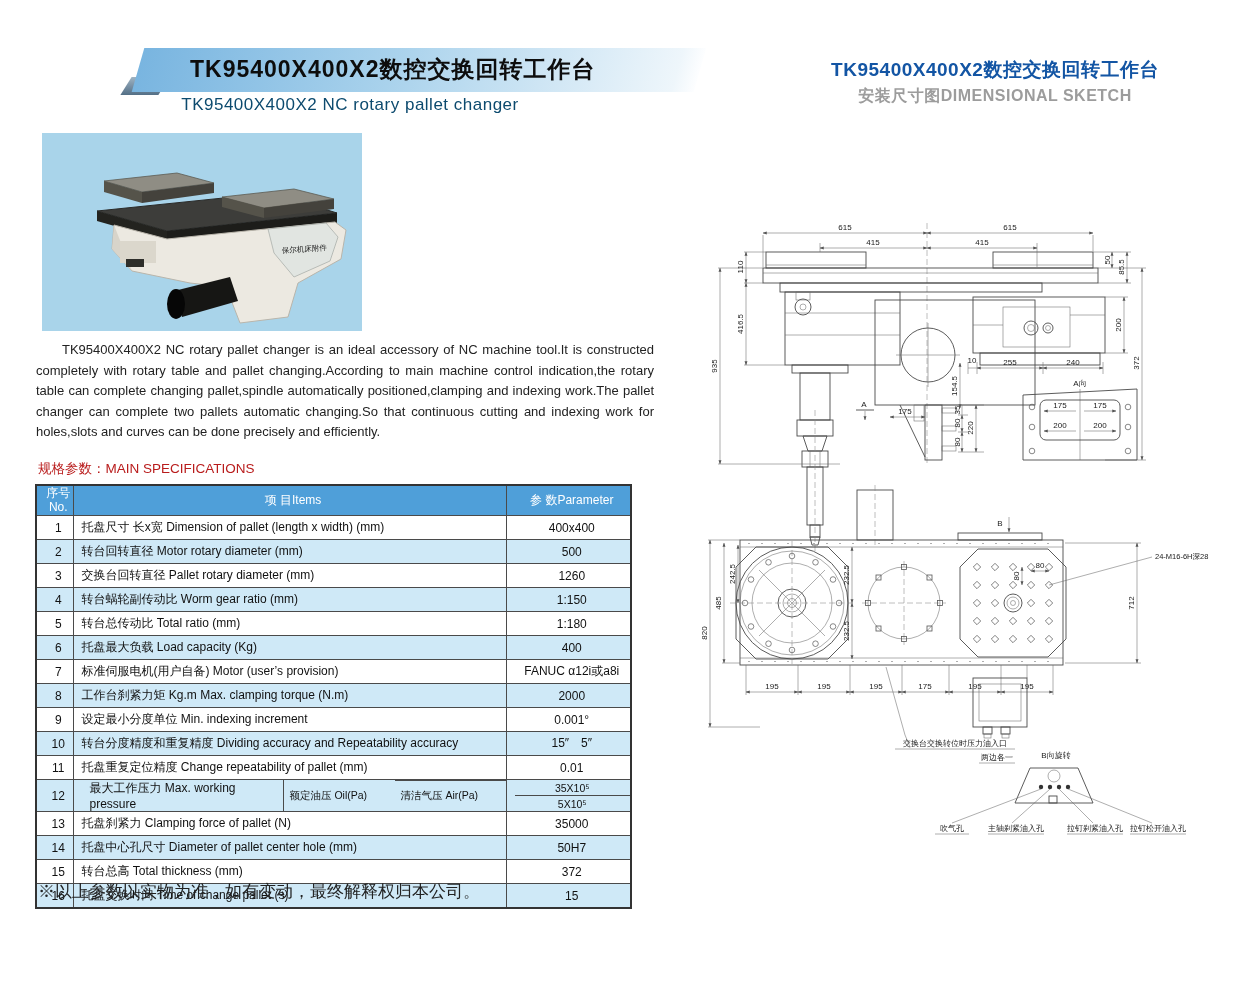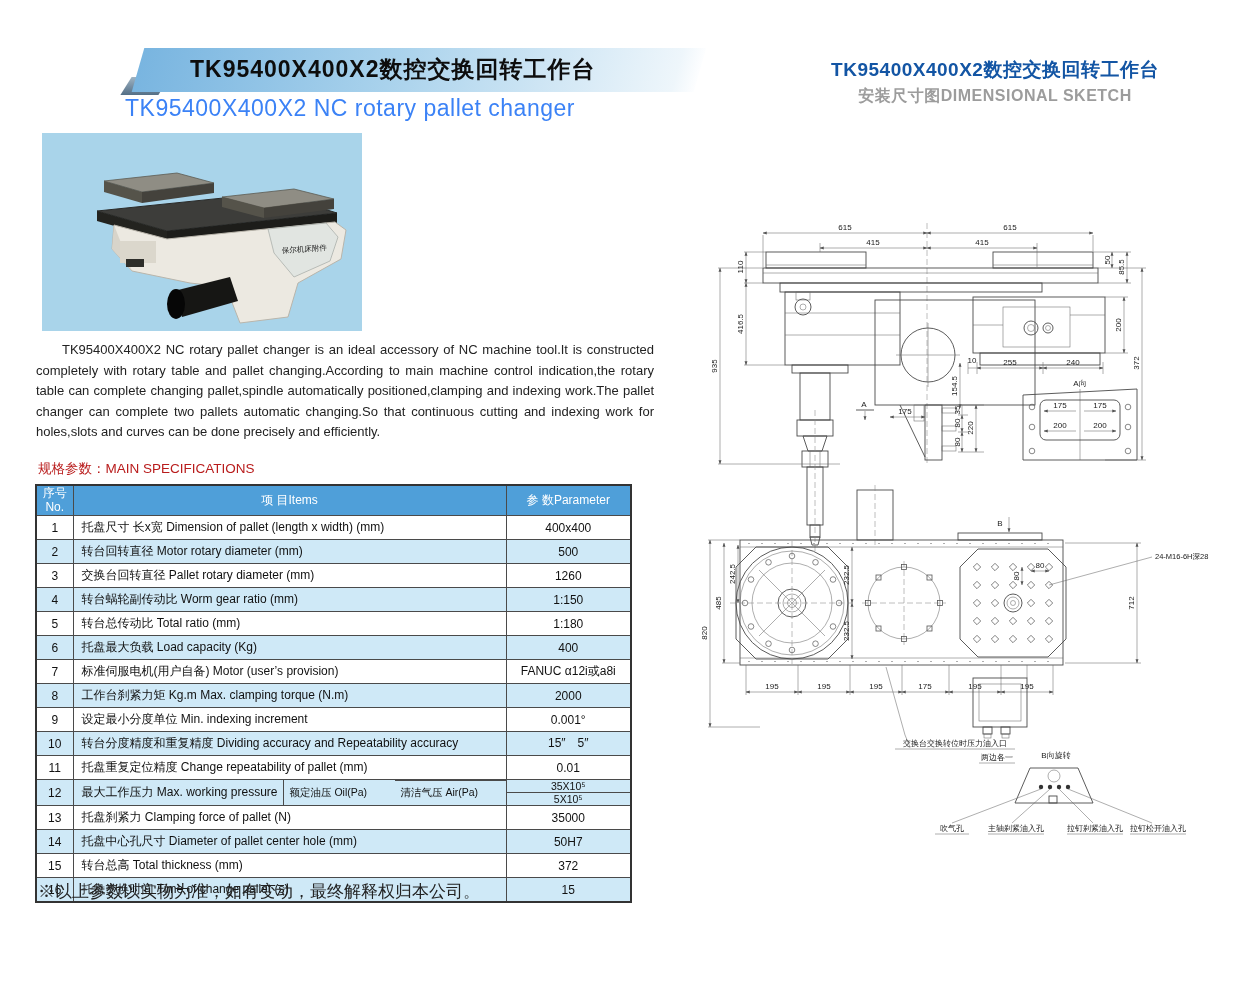--- a/index.html
+++ b/index.html
@@ -8,39 +8,39 @@
   
   .banner{position:absolute;left:138px;top:48px;width:562px;height:44px;}
   .banner .wedge{position:absolute;left:-12px;bottom:-3px;width:38px;height:18px;
         background:linear-gradient(180deg,#9fb4c4,#546f86);transform:skewX(-32deg);}
   .banner .bg{position:absolute;left:0;top:0;right:0;bottom:0;
         background:linear-gradient(90deg,#79b5e0 0%,#a9d2ec 45%,#eef6fb 96%,#fdfeff 100%);
         transform:skewX(-16deg);}
   .banner .title{position:absolute;left:52px;top:6px;font-size:23px;font-weight:bold;
         letter-spacing:1px;color:#0d0d0d;}
   .left-sub{position:absolute;left:110px;top:95px;width:480px;text-align:center;
-        font-size:23px;color:#3b82f6;letter-spacing:.5px;}
+        font-size:17px;color:#0c4a6e;letter-spacing:.5px;}
   
   .right-title{position:absolute;left:780px;top:57px;width:430px;text-align:center;
         font-size:19px;font-weight:bold;color:#1355A4;letter-spacing:.5px;}
   .right-sub{position:absolute;left:780px;top:86px;width:430px;text-align:center;
         font-size:16px;font-weight:bold;color:#9c9c9c;letter-spacing:.5px;}
   
   .photo{position:absolute;left:42px;top:133px;width:320px;height:198px;background:#A9D4EA;}
   .intro-cn{position:absolute;left:382px;top:146px;width:324px;height:186px;
         font-size:14.5px;line-height:1.6;text-align:justify;text-indent:2em;
         font-weight:600;color:#151515;}
   .intro-en{position:absolute;left:36px;top:340px;width:618px;font-size:13px;line-height:1.58;
         text-align:justify;color:#222;text-indent:2em;}
   .specs-heading{position:absolute;left:38px;top:460px;font-size:13.5px;color:#b91c1c;}
   .footnote{position:absolute;left:38px;top:880px;font-size:17px;color:#222;}
   
   table.specs{position:absolute;left:35px;top:484px;width:595px;border-collapse:collapse;
         border:2px solid #333;font-size:12px;table-layout:fixed;}
-  table.specs th,table.specs td{border:1px solid #4a4a4a;overflow:hidden;}
+  table.specs th,table.specs td{border:1px solid #4a4a4a;overflow:hidden;padding-left:8px;}
   table.specs thead th{background:#4F9FD9;color:#fff;font-weight:normal;height:27px;
         font-size:12px;line-height:1.1;}
   table.specs tbody td{height:21px;background:transparent;}
   table.specs tbody tr:nth-child(even){background:#CFE9F7;}
   .c-no{text-align:center;}
   .c-item{padding-left:8px;}
   .c-val{text-align:center;}
   td.split{padding:0;height:24px;}
   .split-flex{display:flex;height:100%;align-items:stretch;}
   .split-main{flex:1;display:flex;align-items:center;padding-left:8px;}

